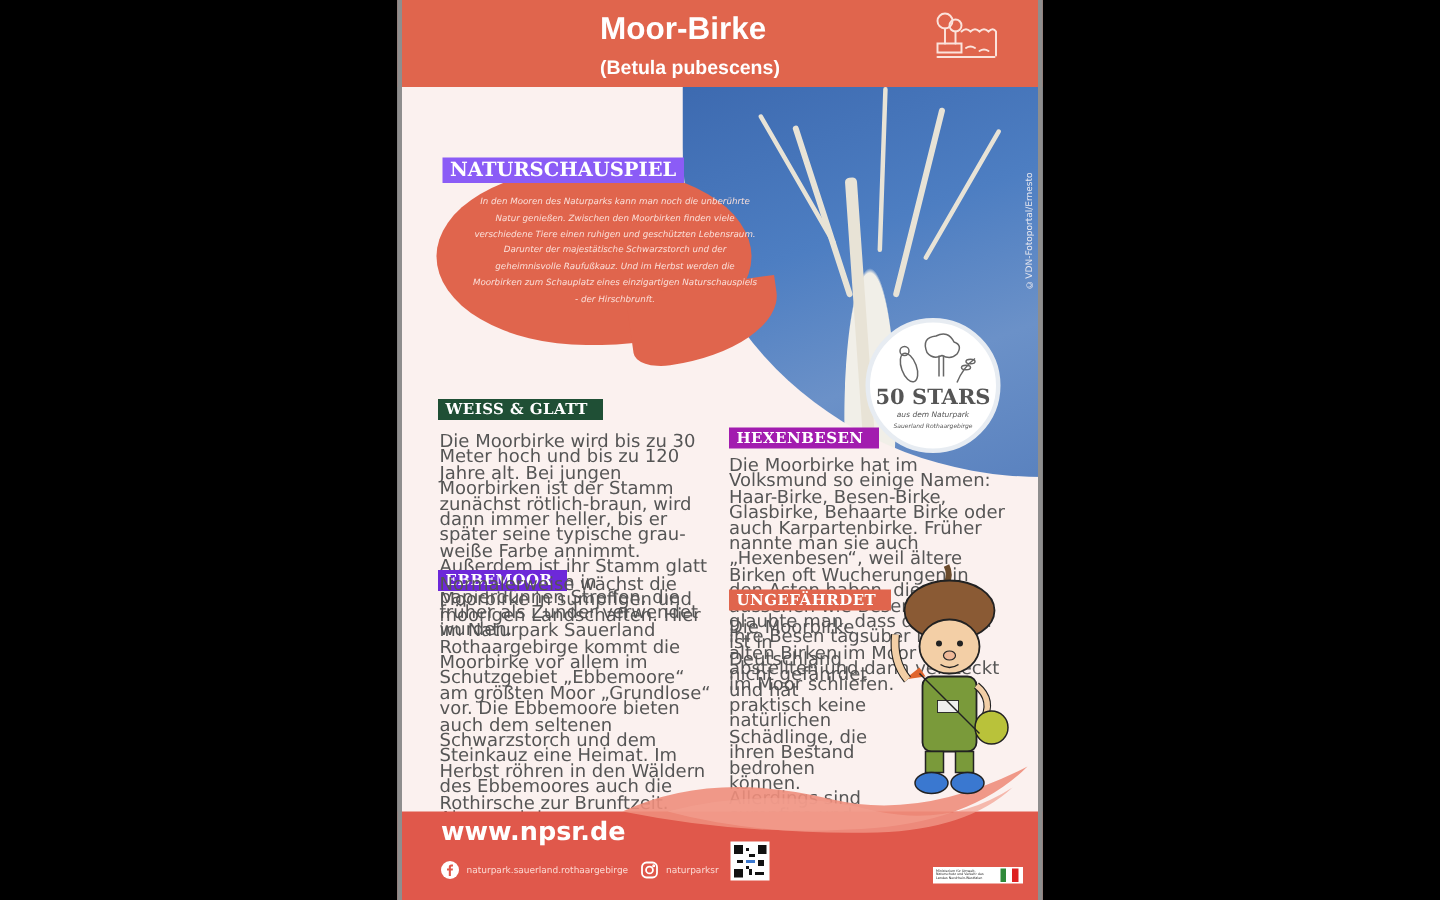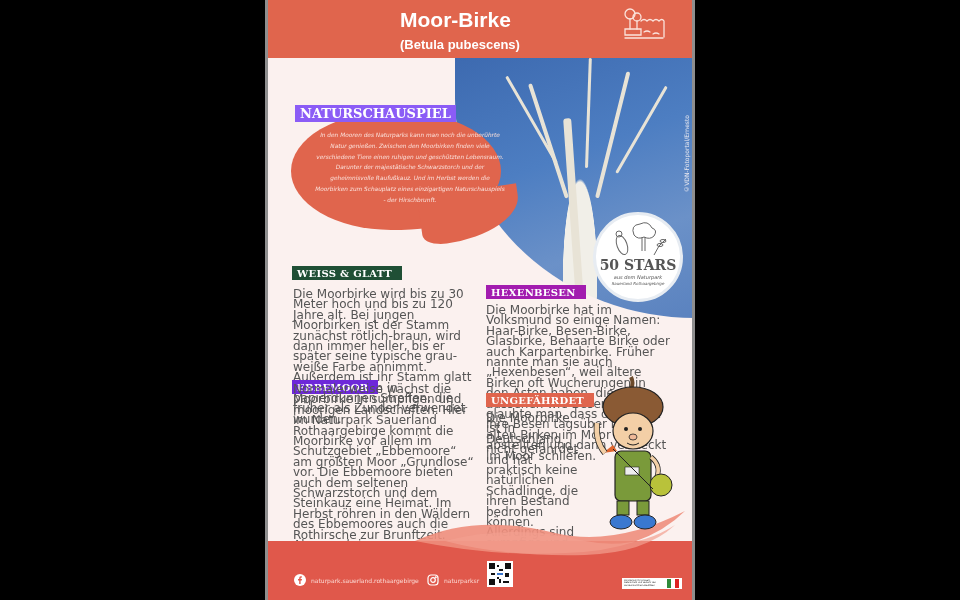--- a/index.html
+++ b/index.html
@@ -28,21 +28,21 @@
   .photo .branch { position: absolute; background: #e8e3d6; border-radius: 3px; transform-origin: bottom center; }
   .credit { position: absolute; left: 418px; top: 115px; font-family: "DejaVu Sans", sans-serif; font-size: 6px; color: #e8e8f0; writing-mode: vertical-rl; transform: rotate(180deg); }
 
   
   .bubble { position: absolute; left: 26px; top: 112px; width: 210px; height: 118px; background: #e0654d; border-radius: 105px / 62px; z-index: 2; }
   .bubble-tail { position: absolute; left: 155px; top: 190px; width: 100px; height: 50px; background: #e0654d; border-radius: 0 0 100% 30%; transform: rotate(-8deg); z-index: 2; }
   .bubble-text { position: absolute; left: 50px; top: 130px; width: 190px; font-family: "DejaVu Sans", sans-serif; font-style: italic; font-size: 5.8px; line-height: 10.8px; color: #fbe0da; text-align: center; z-index: 4; }
   .tag-natur { position: absolute; left: 30px; top: 105px; background: #8b5cf6; color: #fff; font-family: "DejaVu Serif", serif; font-weight: bold; font-size: 13px; padding: 1px 5px; z-index: 5; }
 
   
-  .stars-badge { position: absolute; left: 328px; top: 212px; width: 90px; height: 90px; border-radius: 50%; background: #fff; border: 3px solid #e7ecf2; z-index: 4; text-align: center; }
+  .stars-badge { position: absolute; left: 312px; top: 212px; width: 90px; height: 90px; border-radius: 50%; background: #fff; border: 3px solid #e7ecf2; z-index: 4; text-align: center; }
   .stars-badge .big { position: absolute; left: 0; top: 42px; width: 84px; text-align: center; font-family: "DejaVu Serif", serif; font-weight: bold; font-size: 14px; color: #555; }
   .stars-badge .small1 { position: absolute; left: 0; top: 59px; width: 84px; font-family: "DejaVu Sans", sans-serif; font-size: 5px; color: #555; font-style: italic; }
   .stars-badge .small2 { position: absolute; left: 0; top: 66px; width: 84px; font-family: "DejaVu Sans", sans-serif; font-size: 4px; color: #555; font-style: italic; }
   .stars-art { position: absolute; left: 14px; top: 6px; width: 58px; height: 38px; }
 
   
   .sec-tag { position: absolute; color: #fff; font-family: "DejaVu Serif", serif; font-weight: bold; font-size: 10px; padding: 2px 10px 1px 5px; letter-spacing: 0.3px; }
   .sec-text { position: absolute; font-family: "DejaVu Sans", sans-serif; font-size: 12px; line-height: 10.4px; color: #555; }
 
   
@@ -145,20 +145,21 @@
       <rect x="54" y="126" width="12" height="14" fill="#7a9a3a" stroke="#222" stroke-width="1"></rect>
       <ellipse cx="38" cy="147" rx="11" ry="7" fill="#3a78d0" stroke="#222" stroke-width="1"></ellipse>
       <ellipse cx="62" cy="147" rx="11" ry="7" fill="#3a78d0" stroke="#222" stroke-width="1"></ellipse>
     </svg>
 
     <div class="footer"></div>
     <svg class="wave" viewBox="0 0 430 60" preserveAspectRatio="none">
       <path d="M150 36 q60 -28 140 -8 q60 14 130 -22 q-40 40 -120 42 q-70 4 -150 -12z" fill="#ee8e7c" opacity="0.9"></path>
       <path d="M180 36 q70 -18 140 0 q50 10 90 -16 q-30 28 -90 30 q-80 2 -140 -14z" fill="#f2a090" opacity="0.7"></path>
     </svg>
+    <a class="url">www.npsr.de</a>
     <div class="social" style="left:29px;">
       <span class="ico">
         <svg width="12" height="12" viewBox="0 0 12 12">
             <circle cx="6" cy="6" r="6" fill="#fff"></circle>
             <path d="M6.6 10 V6.4 H7.8 L8 5 H6.6 V4.2 q0 -0.6 0.6 -0.6 H8 V2.4 q-0.6 -0.1 -1.2 -0.1 q-1.6 0 -1.6 1.7 V5 H4 v1.4 h1.2 V10z" fill="#e0584b"></path>
           </svg>
       </span>
       <span class="lbl">naturpark.sauerland.rothaargebirge</span>
     </div>
     <div class="social" style="left:162px;">

